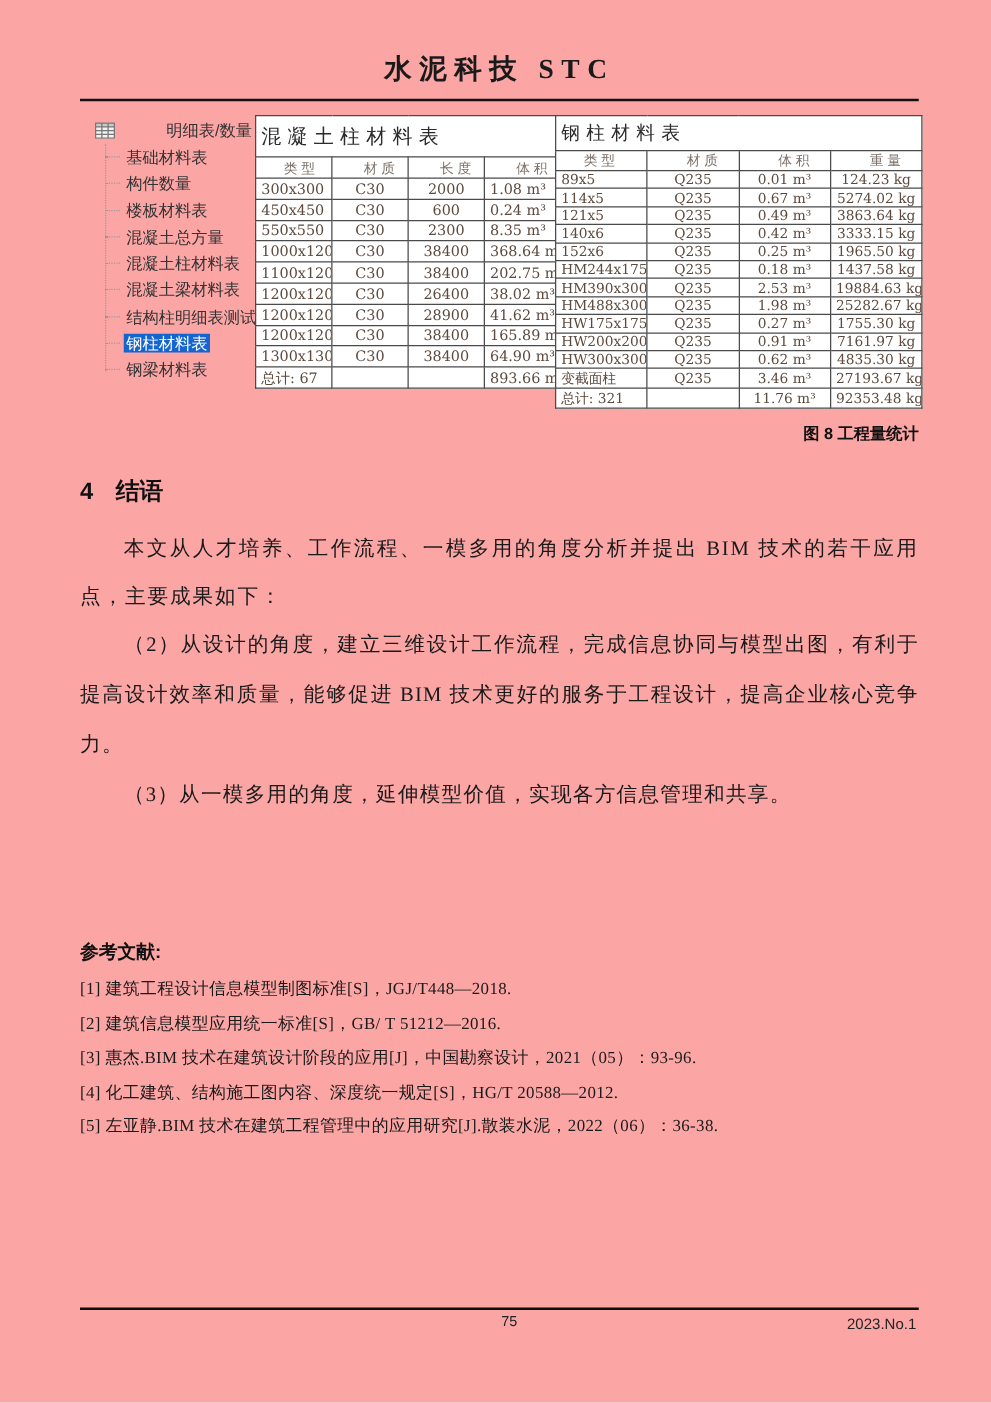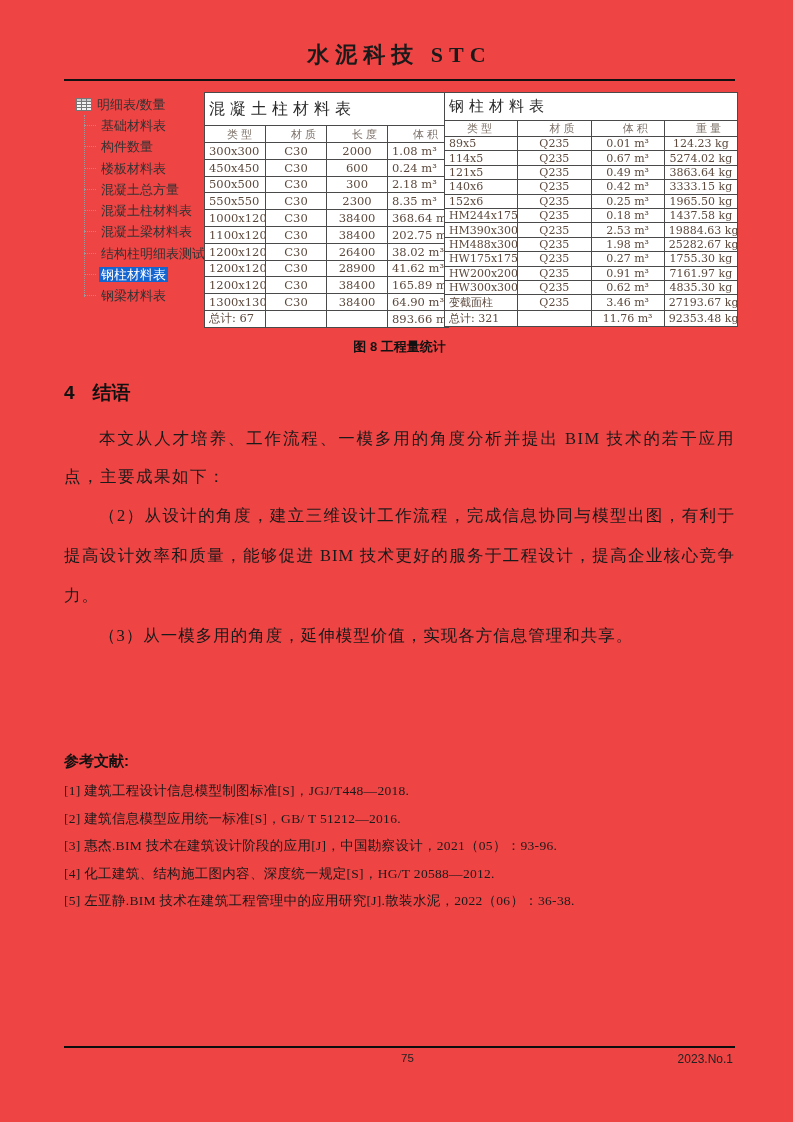--- a/index.html
+++ b/index.html
@@ -1,21 +1,21 @@
 <!DOCTYPE html>
 <html style="--sel: #1565d1;"><head>
 <meta charset="utf-8">
 <style>
   * { margin:0; padding:0; box-sizing:border-box; }
   html,body { background:#e9e9e9; }
   .page {
     position:relative;
     width:793px; height:1122px;
     margin:0 auto;
-    background:#ef4444;
+    background:#fca5a5;
     font-family:"Liberation Serif","DejaVu Serif",serif;
     color:#1a1a1a;
     padding:40px 58px 0 64px;
     overflow:hidden;
   }
   
   .journal-title{
     text-align:center;
     font-size:22px; font-weight:bold;
     letter-spacing:6px;
@@ -30,21 +30,21 @@
     text-align:justify;
   }
   
   .figure{ position:relative; height:238px; margin-top:9px; }
   .tree{
     position:absolute; left:12px; top:4px; width:160px;
     font-family:"Liberation Sans","DejaVu Sans",sans-serif;
     font-size:13px; color:#333;
     white-space:nowrap;
   }
-  .tree-root{ display:flex; align-items:center; line-height:21px; }
+  .tree-root{ display:flex; align-items:center; line-height:21px;gap:36px; }
   .tree-root .tree-icon{ margin-right:5px; display:inline-flex; }
   .tree-children{ position:relative; margin-left:8px; }
   .tree-children::before{
     content:""; position:absolute; left:0; top:0; bottom:10px;
     border-left:1px dotted #9a9a9a;
   }
   .tree-item{ position:relative; padding-left:15px; line-height:21.3px; height:21.3px; }
   .tree-item::before{
     content:""; position:absolute; left:0; top:10px; width:12px;
     border-top:1px dotted #9a9a9a;
@@ -75,21 +75,21 @@
   .concrete td:nth-child(3){ width:21%; text-align:center; }
   .concrete td:nth-child(4){ width:31%; text-align:left; }
   .steel td:nth-child(1){ width:36%; text-align:left; }
   .steel td:nth-child(2){ width:18%; text-align:center; }
   .steel td:nth-child(3){ width:19%; text-align:center; }
   .steel td:nth-child(4){ width:27%; text-align:center; }
   .mat-table .head-row td:nth-child(4){ text-align:center; }
   .mat-table .head-row td:nth-child(1){ text-align:left; }
   
   .figure-caption{
-    text-align:center; font-weight:bold; font-size:13px; margin-top:10px;
+    text-align:right; font-weight:bold; font-size:13px; margin-top:10px;
     font-family:"Liberation Sans","DejaVu Sans",sans-serif; color:#111;
   }
   
   .section-heading{
     margin-top:24px; font-size:19px; font-weight:bold;
     font-family:"Liberation Sans","DejaVu Sans",sans-serif; color:#111;
   }
   .section-heading .sec-no{ margin-right:18px; }
   .conclusion-intro{
     margin-top:14px; font-size:16.5px; line-height:38px;
@@ -174,26 +174,20 @@
             <td>2000</td>
             <td>1.08 m³</td>
           </tr>
           <tr>
             <td>450x450</td>
             <td>C30</td>
             <td>600</td>
             <td>0.24 m³</td>
           </tr>
           <tr>
-            <td>500x500</td>
-            <td>C30</td>
-            <td>300</td>
-            <td>2.18 m³</td>
-          </tr>
-          <tr>
             <td>550x550</td>
             <td>C30</td>
             <td>2300</td>
             <td>8.35 m³</td>
           </tr>
           <tr>
             <td>1000x1200</td>
             <td>C30</td>
             <td>38400</td>
             <td>368.64 m³</td>

